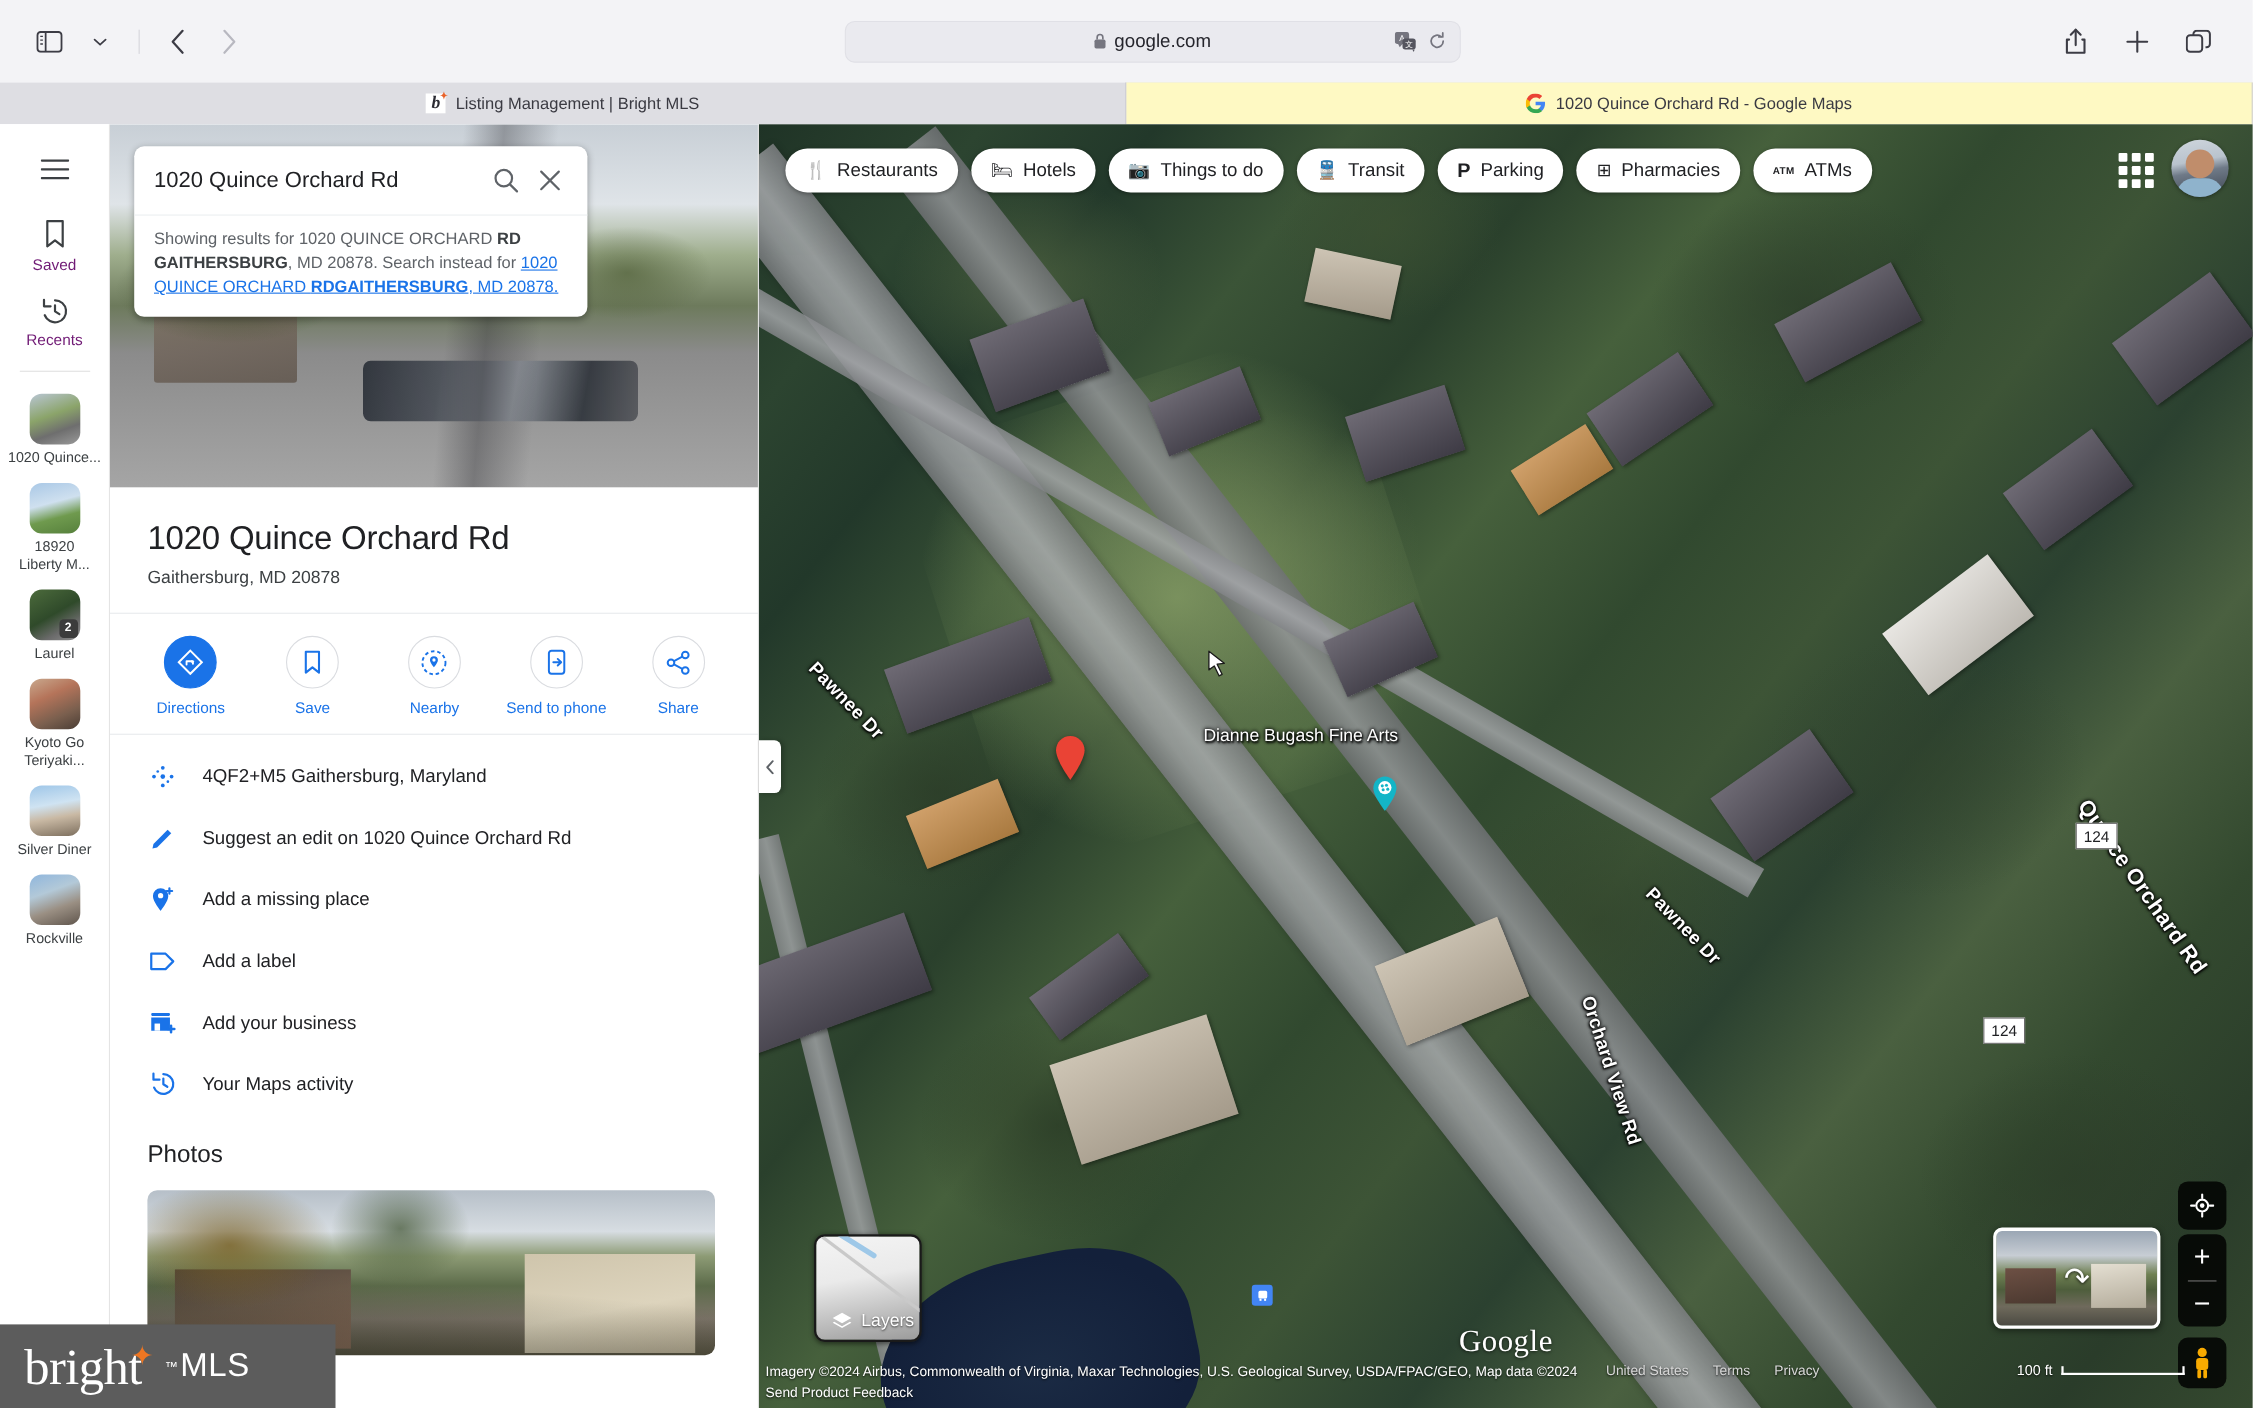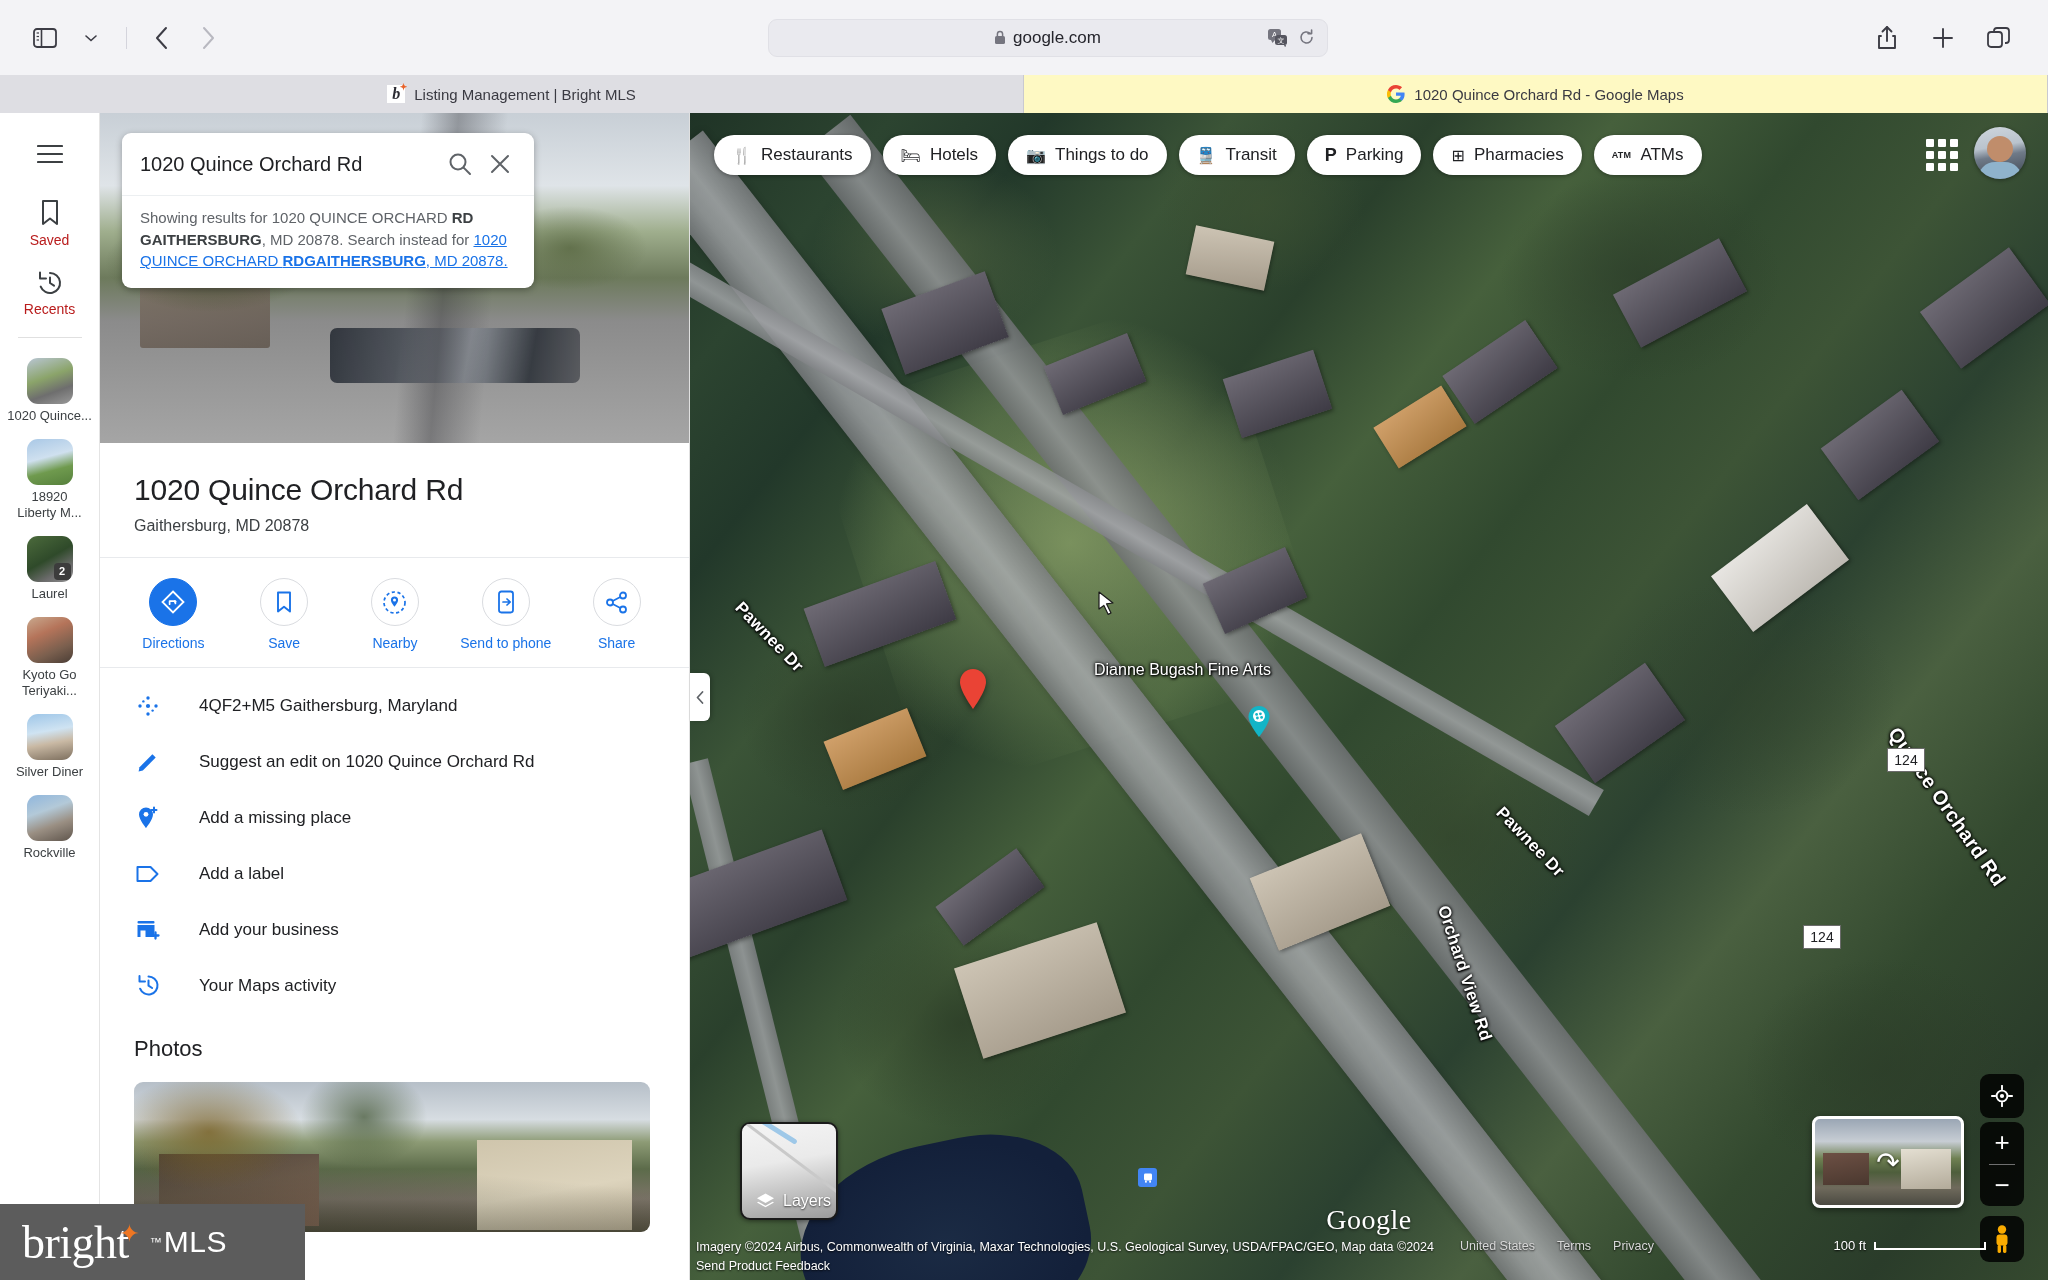--- a/index.html
+++ b/index.html
@@ -75,21 +75,21 @@
     position: absolute; left: 0; top: 0; width: 100px; height: 1167px;
     background: #fff; border-right: 1px solid #e4e4e4;
     display: flex; flex-direction: column; align-items: center;
     padding-top: 18px;
   }
   .rail-hamburger { width: 46px; height: 46px; display:flex; align-items:center; justify-content:center; color:#3c4043; }
   .rail-item {
     width: 92px; display: flex; flex-direction: column; align-items: center;
     margin-top: 22px; color: #3c4043;
   }
-  .rail-item .r-lbl { font-size: 14px; margin-top: 5px; color:#b91c1c; }
+  .rail-item .r-lbl { font-size: 14px; margin-top: 5px; color:#701a75; }
   .rail-divider { width: 64px; height: 1px; background: #e0e0e0; margin: 20px 0 4px; }
   .rail-thumb-item {
     width: 92px; display: flex; flex-direction: column; align-items: center;
     margin-top: 16px;
   }
   .rail-thumb {
     width: 46px; height: 46px; border-radius: 11px; position: relative;
     background-size: cover; overflow: hidden;
   }
   .rail-thumb-lbl {
@@ -181,21 +181,21 @@
   }
   .action-circle {
     width: 48px; height: 48px; border-radius: 50%; border: 1px solid #dadce0;
     display: flex; align-items: center; justify-content: center; color: #1a73e8;
   }
   .action-circle.filled { background: #1a73e8; border-color: #1a73e8; color: #fff; }
   .action-lbl { font-size: 14px; color: #1a73e8; text-align: center; line-height: 1.25; }
 
   .rows { padding: 10px 0 0; }
   .drow {
-    display: flex; align-items: center; gap: 37px; padding: 9px 34px;
+    display: flex; align-items: center; gap: 22px; padding: 9px 34px;
     min-height: 56px;
   }
   .drow-icn { width: 28px; display:flex; align-items:center; justify-content:center; color:#1a73e8; flex:0 0 28px; }
   .drow-txt { font-size: 17px; color: #202124; }
 
   .photos-h { font-size: 22px; color: #202124; padding: 22px 34px 6px; font-weight: 400; }
   .photo-card {
     margin: 14px 34px 0; width: 516px; height: 150px; border-radius: 9px; overflow: hidden;
     background: linear-gradient(180deg,#b6bfc8 0%,#d7dde2 25%,#8d9b75 40%,#5c6b4a 58%,#7c7468 78%,#55503f 100%);
     position: relative;

